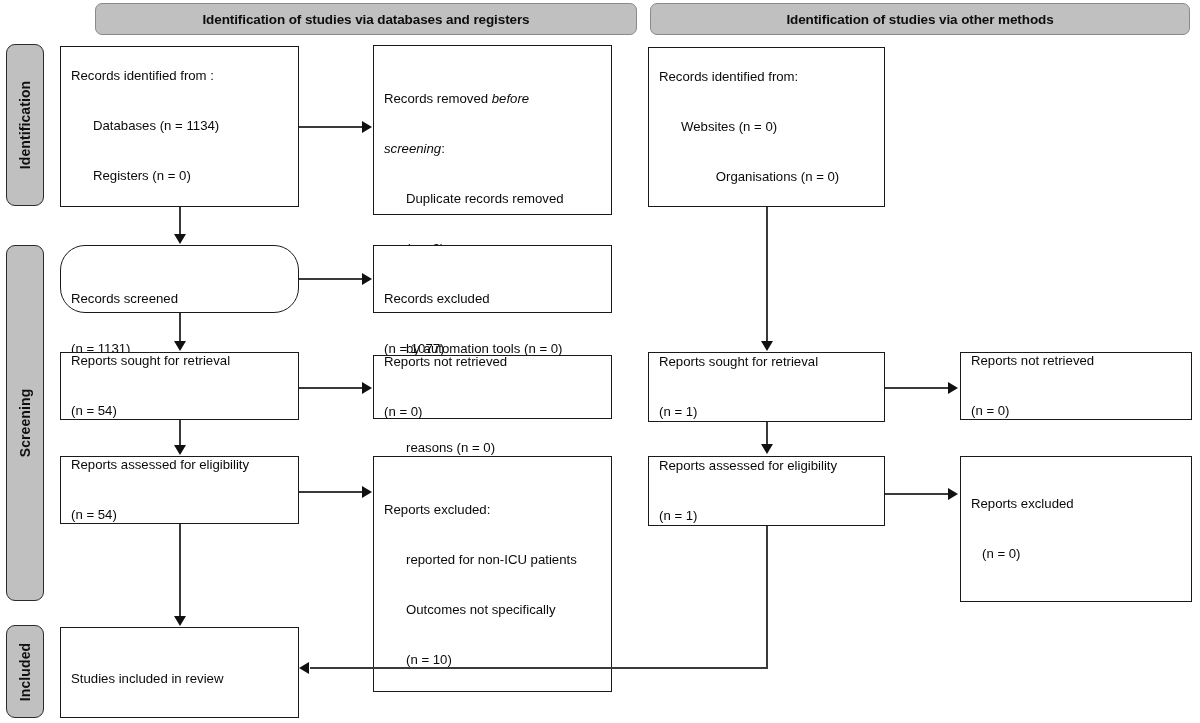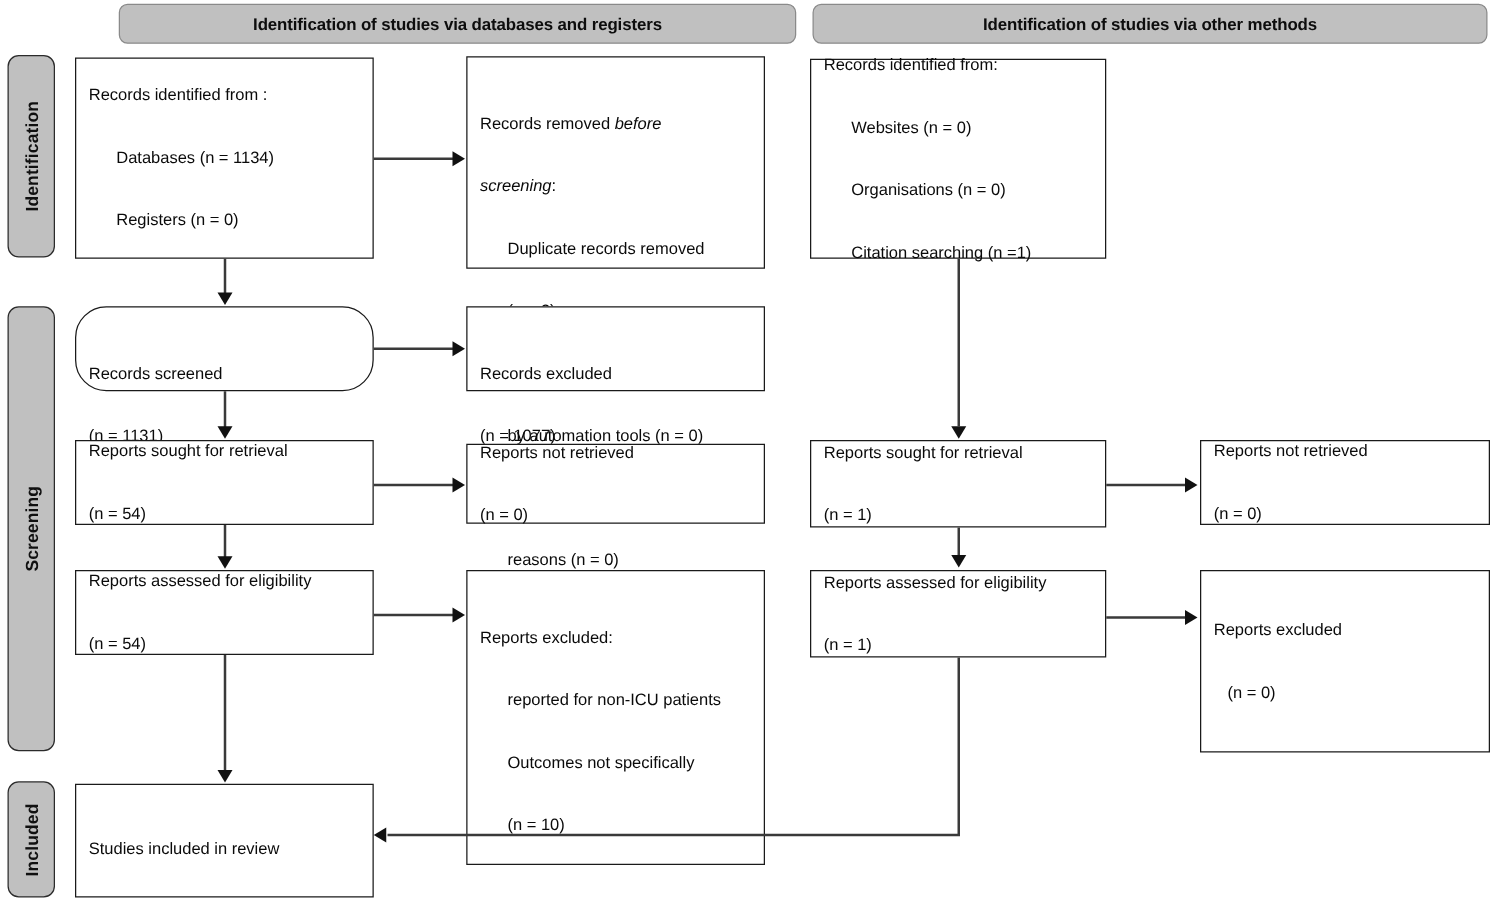--- a/index.html
+++ b/index.html
@@ -204,22 +204,21 @@
       <div>(n = 27)</div>
       
       
     </div>
   </div>
 
   <div class="box" style="left:648px; top:47px; width:237px; height:160px;">
     <div class="txt">
       <div>Records identified from:</div>
       <div style="padding-left:22px;">Websites (n = 0)</div>
-      <div style="padding-left:22px;">Organisations (n = 0)</div>
-      <div style="padding-left:22px;">Citation searching (n =1)</div>
+      <div style="padding-left:22px;text-align:center;">Organisations (n = 0)</div>
     </div>
   </div>
 
   <div class="box" style="left:648px; top:352px; width:237px; height:70px;">
     <div class="txt">
       <div>Reports sought for retrieval</div>
       <div>(n = 1)</div>
     </div>
   </div>
 

